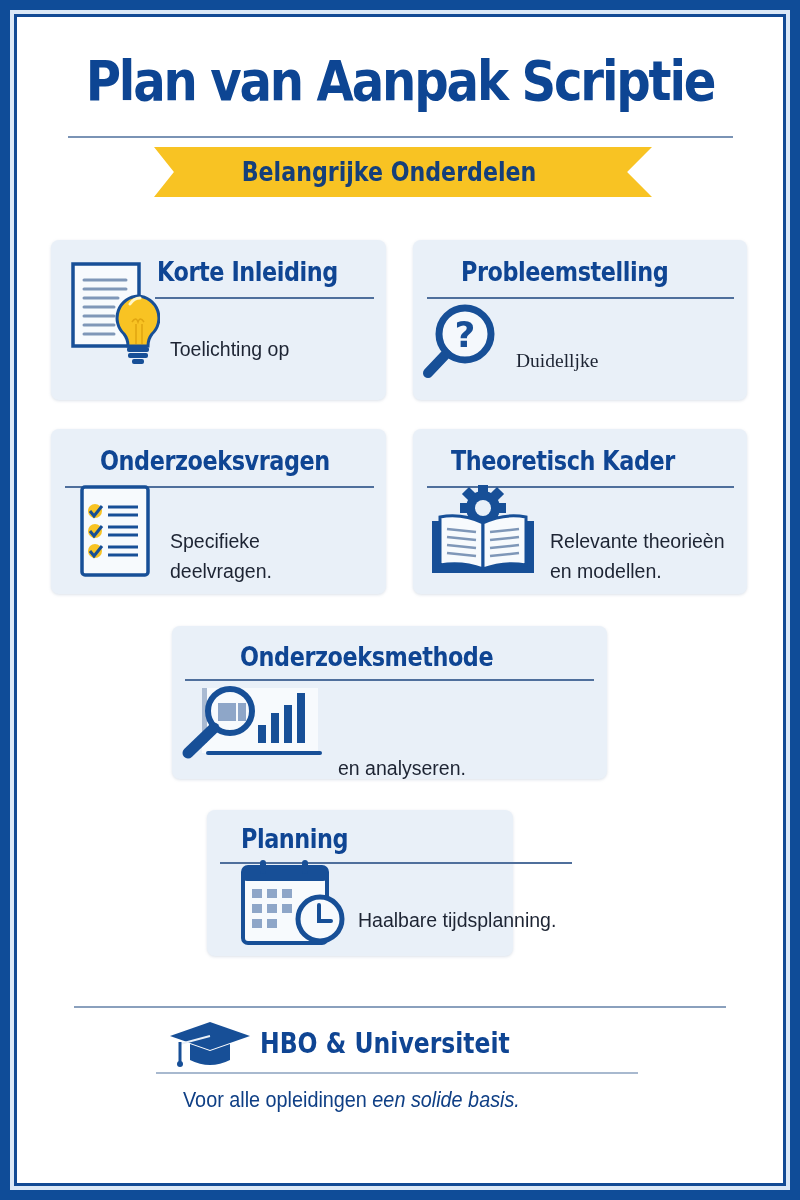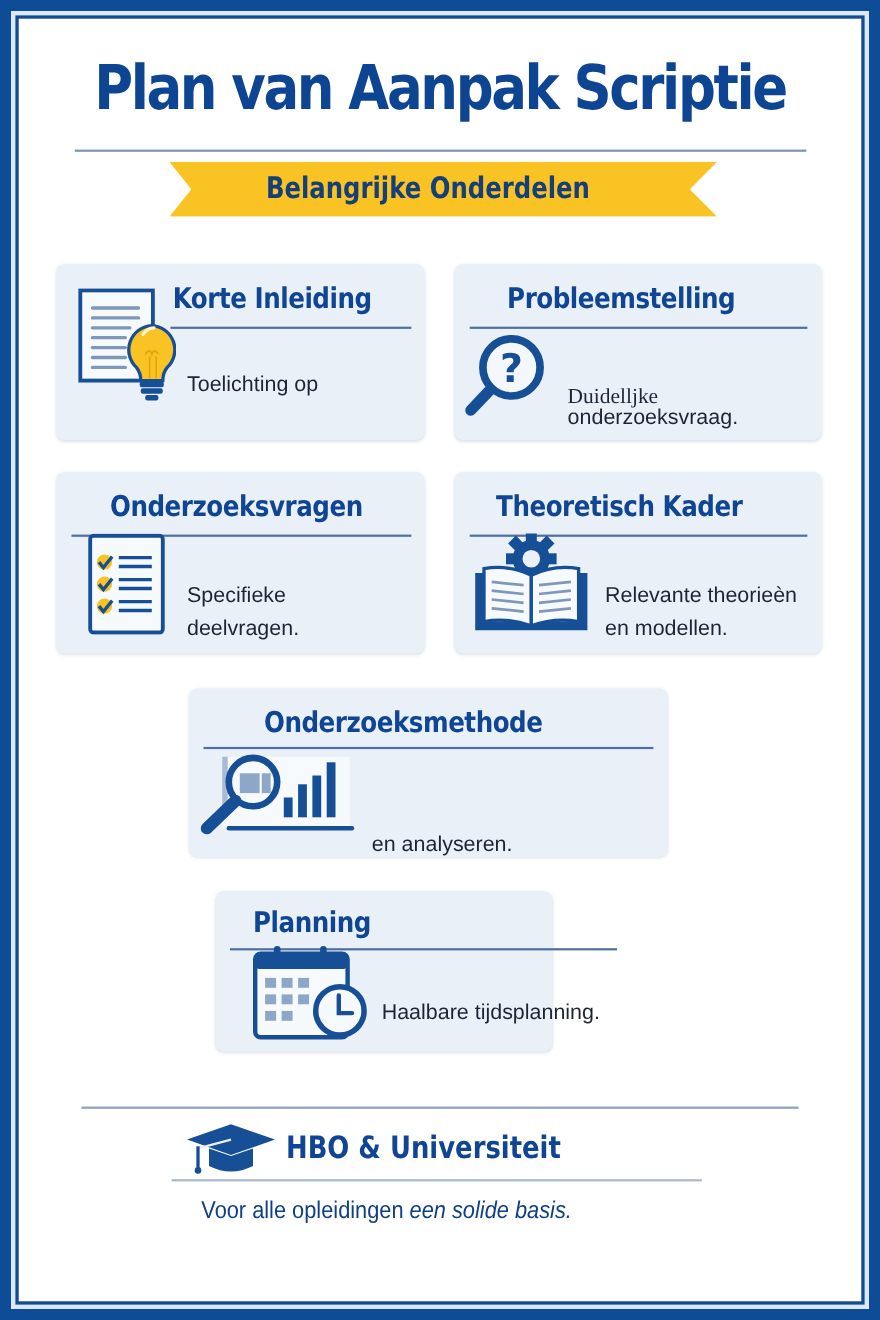--- a/index.html
+++ b/index.html
@@ -99,21 +99,20 @@
 
 <div class="card" style="left:413px;top:240px;width:334px;height:160px;">
   <div class="card-title" style="left:48px;top:17px;">Probleemstelling</div>
   <div class="card-rule" style="left:14px;top:57px;width:307px;"></div>
   <svg class="icon" style="left:5px;top:60px;" width="85" height="85" viewBox="0 0 85 85">
     <circle cx="47" cy="34" r="26" fill="#f4f8fc" stroke="#174f97" stroke-width="7"></circle>
     <line x1="28" y1="54" x2="10" y2="73" stroke="#174f97" stroke-width="10" stroke-linecap="round"></line>
     <text x="47" y="47" text-anchor="middle" font-family="DejaVu Sans, sans-serif" font-weight="bold" font-size="36" fill="#174f97">?</text>
   </svg>
   <div class="card-text" style="left:103px;top:83px;font-family:Liberation Serif, serif;">Duidelljke</div>
-  <div class="card-text" style="left:103px;top:101px;">onderzoeksvraag.</div>
 </div>
 
 <div class="card" style="left:51px;top:429px;width:335px;height:165px;">
   <div class="card-title" style="left:49px;top:17px;">Onderzoeksvragen</div>
   <div class="card-rule" style="left:14px;top:57px;width:309px;"></div>
   <svg class="icon" style="left:29px;top:56px;" width="72" height="92" viewBox="0 0 72 92">
     <rect x="2" y="2" width="66" height="88" rx="3" fill="#f7fafd" stroke="#174f97" stroke-width="3.5"></rect>
     <g>
       <circle cx="15" cy="26" r="7" fill="#f8c323"></circle>
         <path d="M10 26 l4 5 l8 -10" stroke="#174f97" stroke-width="3" fill="none"></path>
@@ -183,21 +182,21 @@
     <g fill="#174f97">
       <rect x="80" y="42" width="8" height="18"></rect>
       <rect x="93" y="30" width="8" height="30"></rect>
       <rect x="106" y="22" width="8" height="38"></rect>
       <rect x="119" y="10" width="8" height="50"></rect>
     </g>
   </svg>
   <div class="card-text" style="left:166px;top:104px;">en analyseren.</div>
 </div>
 
-<div class="card" style="left:196px;top:810px;width:306px;height:146px;">
+<div class="card" style="left:207px;top:810px;width:306px;height:146px;">
   <div class="card-title" style="left:34px;top:14px;">Planning</div>
   <div class="card-rule" style="left:13px;top:52px;width:352px;"></div>
   <svg class="icon" style="left:33px;top:49px;" width="108" height="88" viewBox="0 0 108 88">
     <rect x="3" y="8" width="84" height="76" rx="5" fill="#f7fafd" stroke="#174f97" stroke-width="4"></rect>
     <rect x="3" y="8" width="84" height="14" rx="4" fill="#174f97"></rect>
     <rect x="20" y="1" width="6" height="14" rx="3" fill="#174f97"></rect>
     <rect x="62" y="1" width="6" height="14" rx="3" fill="#174f97"></rect>
     <g fill="#8ea6c8">
       <rect x="12" y="30" width="10" height="9"></rect>
         <rect x="27" y="30" width="10" height="9"></rect>

